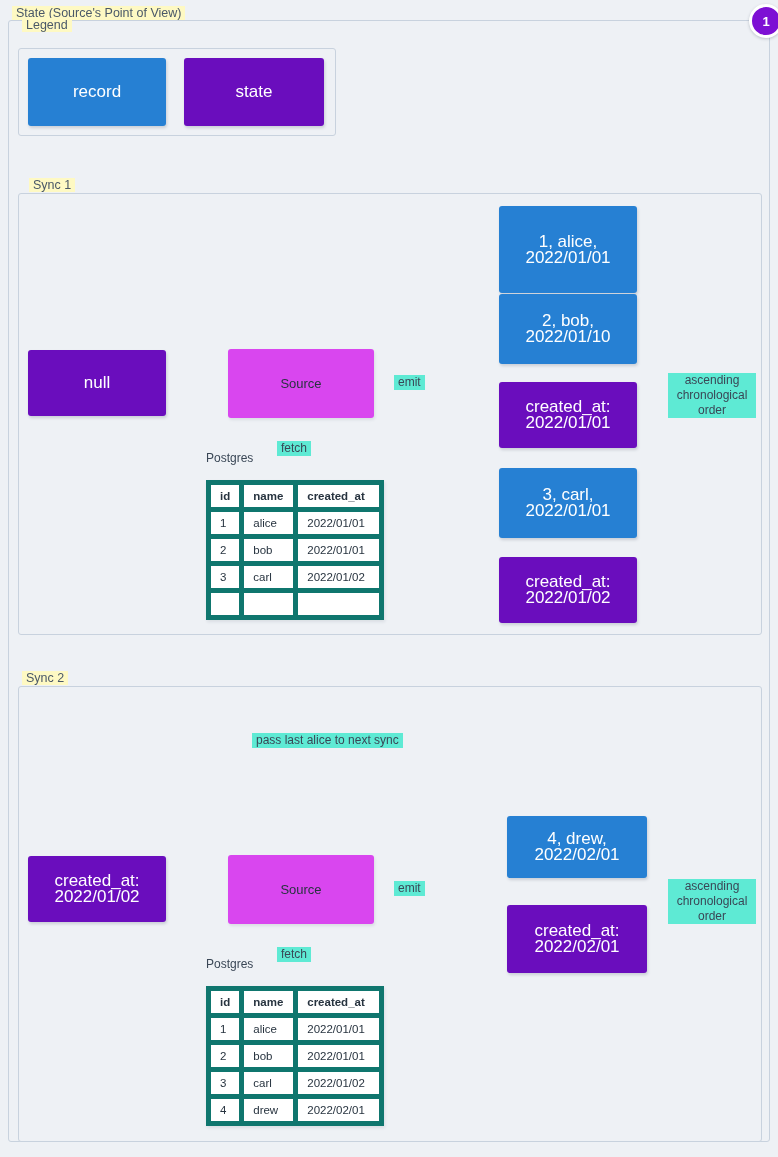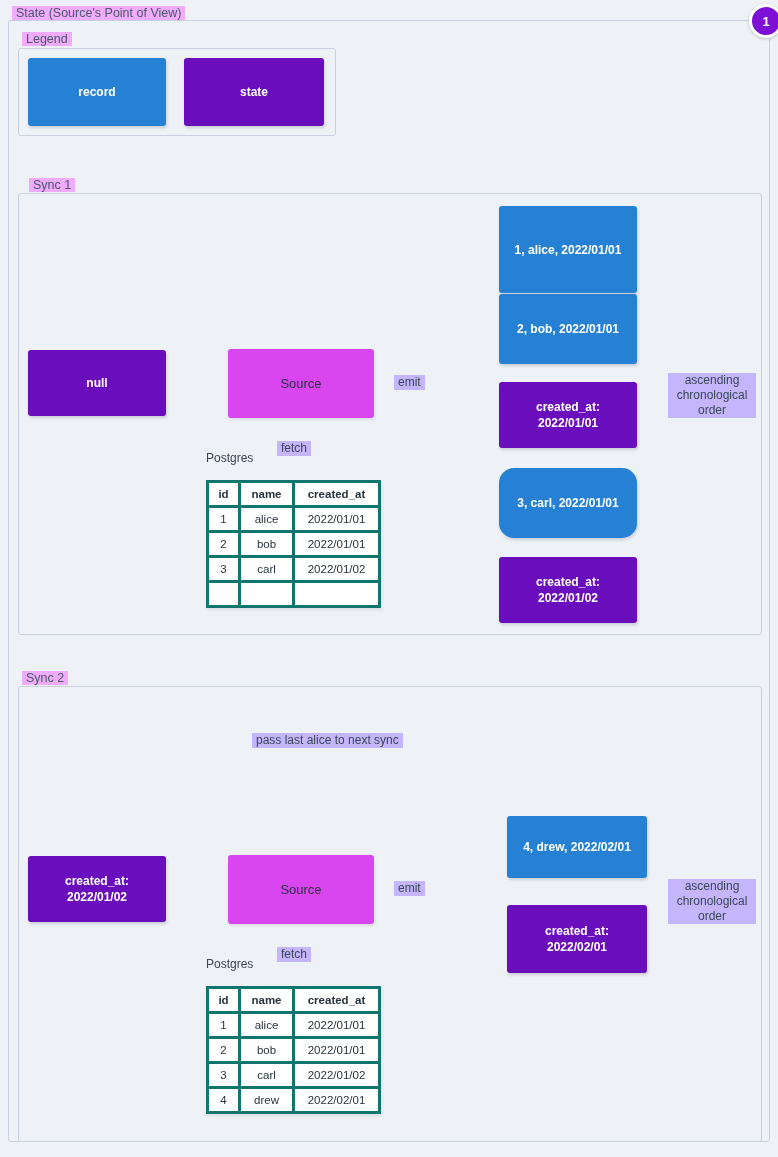--- a/index.html
+++ b/index.html
@@ -21,38 +21,38 @@
     position: absolute;
     border: 1px solid #c8d2de;
     border-radius: 3px;
     background: #eef1f5;
     box-sizing: border-box;
   }
   .group-title {
     position: absolute;
     font-size: 12.5px;
     color: #4a5868;
-    background: #f0abfc;
+    background: #fef9c3;
     padding: 0 4px;
     white-space: nowrap;
     line-height: 14px;
     text-align: center;
   }
 
   
   .node {
     position: absolute;
     box-sizing: border-box;
     display: flex;
     align-items: center;
     justify-content: center;
     text-align: center;
     border-radius: 3px;
-    font-size: 12px;
-    font-weight: bold;
+    font-size: 17px;
+    font-weight: normal;
     color: #ffffff;
     line-height: 16px;
     box-shadow: 1px 2px 3px rgba(40,55,75,0.18);
   }
   .node.record { background: #2680d3; }
   .node.state  { background: #6a0dbd; }
   .node.plain {
     background: #d946ef;
     color: #27333f;
     font-weight: normal;
@@ -63,36 +63,36 @@
   
   .label {
     position: absolute;
     font-size: 12px;
     color: #3a4756;
     line-height: 15px;
     white-space: nowrap;
   }
   .label.multiline { white-space: normal; text-align: center; }
   .label.onpath {
-    background: #c4b5fd;
+    background: #5eead4;
     padding: 0 4px;
   }
 
   
   table.pg {
     position: absolute;
     border-collapse: collapse;
     font-size: 11.5px;
     background: #ffffff;
     box-shadow: 1px 2px 3px rgba(40,55,75,0.10);
   }
   table.pg th, table.pg td {
-    border: 3px solid #0f766e;
+    border: 5px solid #0f766e;
     padding: 5px 9px;
-    text-align: center;
+    text-align: left;
     color: #27333f;
     height: 18px;
     box-sizing: border-box;
   }
   table.pg th { font-weight: bold; }
 
   
   svg.edges {
     position: absolute;
     left: 0; top: 0;
@@ -152,21 +152,21 @@
   <line x1="708" y1="712" x2="708" y2="874" stroke="#6b7b8c" stroke-width="2.2"></line>
   <line x1="708" y1="934" x2="708" y2="1128" stroke="#6b7b8c" stroke-width="2.2" marker-end="url(#arrow)"></line>
 </svg>
 
 <div class="group" style="left:8px; top:20px; width:762px; height:1122px;"></div>
 <div class="group-title" style="left:12px; top:6px;">State (Source's Point of View)</div>
 
 <div class="badge" style="left:749px; top:4px;">1</div>
 
 <div class="group" style="left:18px; top:48px; width:318px; height:88px;"></div>
-<div class="group-title" style="left:22px; top:32px;">Legend</div>
+<div class="group-title" style="left:22px; top:18px;">Legend</div>
 
 <div class="node record" style="left:28px; top:58px; width:138px; height:68px;">
   <span>record</span>
 </div>
 <div class="node state" style="left:184px; top:58px; width:140px; height:68px;">
   <span>state</span>
 </div>
 
 <div class="group" style="left:18px; top:193px; width:744px; height:442px;"></div>
 <div class="group-title" style="left:29px; top:178px;">Sync 1</div>
@@ -212,26 +212,26 @@
       <td>&nbsp;</td>
       <td>&nbsp;</td>
     </tr>
   </tbody>
 </table>
 
 <div class="node record" style="left:499px; top:206px; width:138px; height:87px;">
   <span>1, alice, 2022/01/01</span>
 </div>
 <div class="node record" style="left:499px; top:294px; width:138px; height:70px;">
-  <span>2, bob, 2022/01/01</span>
+  <span>2, bob, 2022/01/10</span>
 </div>
 <div class="node state" style="left:499px; top:382px; width:138px; height:66px;">
   <span style="display:block; width:110px;">created_at:<br>2022/01/01</span>
 </div>
-<div class="node record" style="left:499px; top:468px; width:138px; height:70px;border-radius:15px;">
+<div class="node record" style="left:499px; top:468px; width:138px; height:70px;">
   <span>3, carl, 2022/01/01</span>
 </div>
 <div class="node state" style="left:499px; top:557px; width:138px; height:66px;">
   <span style="display:block; width:110px;">created_at:<br>2022/01/02</span>
 </div>
 
 <div class="label multiline onpath" style="left:668px; top:373px; width:80px;">ascending chronological order</div>
 
 <div class="group" style="left:18px; top:686px; width:744px; height:456px;"></div>
 <div class="group-title" style="left:22px; top:671px;">Sync 2</div>

